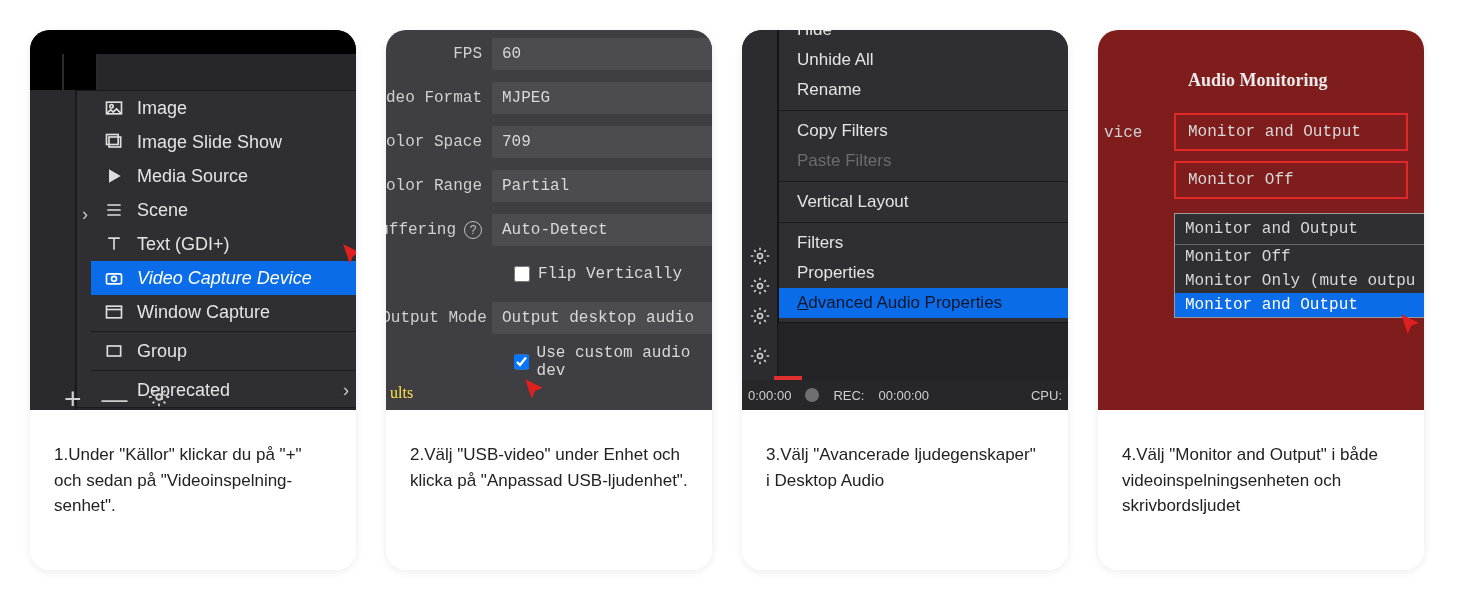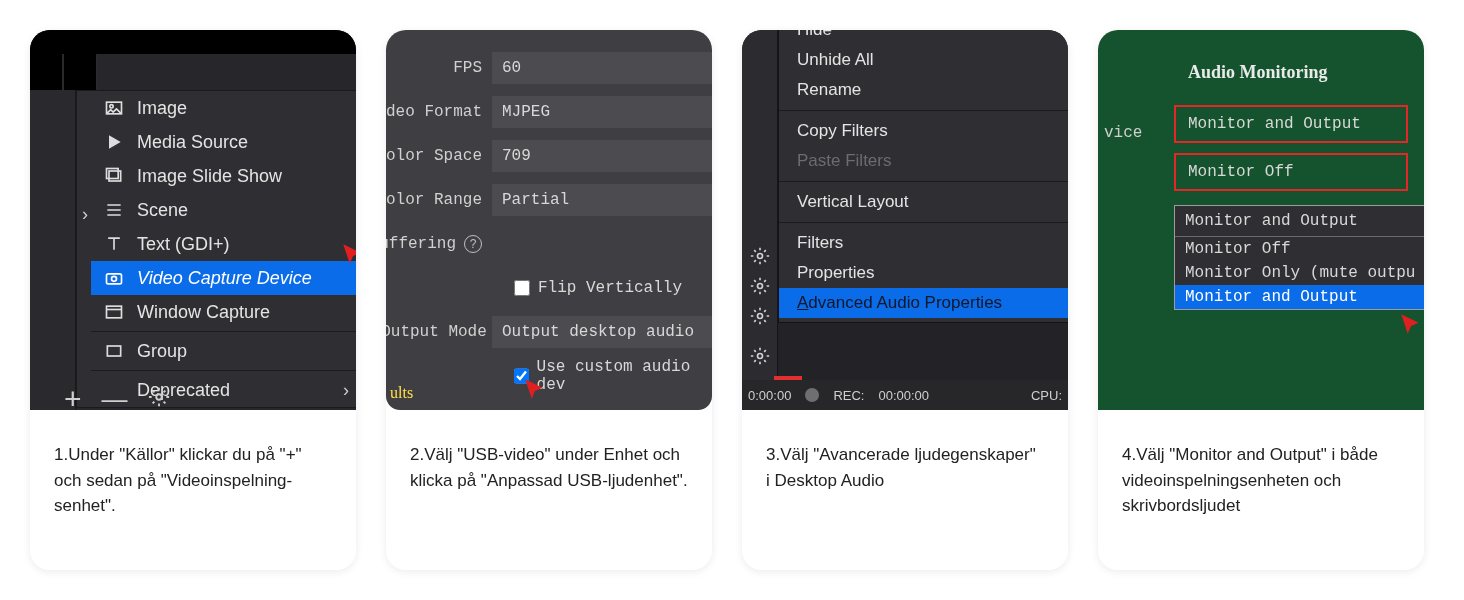--- a/index.html
+++ b/index.html
@@ -83,22 +83,21 @@
     position:absolute; left:0; top:60px; bottom:0; width:46px; background:#2a2a2e;
     border-right:1px solid #1a1a1a;
   }
   .s1 .chev { position:absolute; left:52px; top:174px; color:#cfcfcf; font-size:18px;}
 
   
   .s2 {
     background: #3f3f43;
     font-family: "Courier New", monospace;
     font-size: 16px;
-    padding-top: 18px;
-    border-radius: 14px;
+    padding-top: 4px;
   }
   .s2 .row {
     display: flex; align-items: center;
     height: 40px;
     margin-bottom: 4px;
   }
   .s2 .lbl { width: 106px; text-align: right; padding-right: 10px; color:#d0d0d0; white-space:nowrap;}
   .s2 .val {
     flex:1;
     background: #4b4b50;
@@ -145,25 +144,25 @@
     position:absolute; left:0; right:0; bottom:0; height:30px; background:#27272a;
     display:flex; align-items:center; font-size:13px; color:#cfcfcf;
     padding:0 6px; gap:14px; font-family: Arial;
   }
   .s3 .dot{ width:14px; height:14px; border-radius:50%; background:#6f6f73; display:inline-block;}
   .s3 .cursor3 { position:absolute; left:36px; top:348px; }
   .s3 .red-u { position:absolute; left:32px; top:346px; width:28px; height:4px; background:#e03030;}
 
   
   .s4 {
-    background:#14532d;
+    background:#7f1d1d;
     font-family: "Courier New", monospace;
     font-size:16px;
     color:#d8d8d8;
-    padding-top:32px;
+    padding-top:40px;
   }
   .s4 .head {
     font-family: "Segoe UI"; font-weight:bold; font-size:18px; color:#eaeaea;
     margin-left:90px; margin-bottom:22px;
   }
   .s4 .vice { position:absolute; left:6px; top:94px; color:#cfcfcf; font-family:"Courier New"; font-size:16px;}
   .s4 .redbox {
     border:2px solid #e12828; padding:8px 12px; margin:0 10px 10px 76px; width:234px;
   }
   .s4 .dd {
@@ -198,34 +197,34 @@
             <svg viewBox="0 0 24 24" fill="none" stroke="#ddd" stroke-width="2">
               <rect x="3" y="5" width="18" height="14"></rect>
               <circle cx="9" cy="10" r="2"></circle>
               <path d="M21 19l-6-6-4 4-3-3-5 5"></path>
             </svg>
           </span>
         <span>Image</span>
       </div>
       <div class="item">
         <span class="icon">
+            <svg viewBox="0 0 24 24" fill="none" stroke="#ddd" stroke-width="2">
+              <rect x="6" y="6" width="14" height="12"></rect>
+              <rect x="3" y="3" width="14" height="12"></rect>
+            </svg>
+          </span>
+        <span>Image Slide Show</span>
+      </div>
+      <div class="item">
+        <span class="icon">
             <svg viewBox="0 0 24 24" fill="#ddd">
               <path d="M6 4l14 8-14 8z"></path>
             </svg>
           </span>
         <span>Media Source</span>
-      </div>
-      <div class="item">
-        <span class="icon">
-            <svg viewBox="0 0 24 24" fill="none" stroke="#ddd" stroke-width="2">
-              <rect x="6" y="6" width="14" height="12"></rect>
-              <rect x="3" y="3" width="14" height="12"></rect>
-            </svg>
-          </span>
-        <span>Image Slide Show</span>
       </div>
       <div class="item">
         <span class="icon">
             <svg viewBox="0 0 24 24" fill="none" stroke="#ddd" stroke-width="2">
               <path d="M4 6h16M4 12h16M4 18h16"></path>
             </svg>
           </span>
         <span>Scene</span>
       </div>
       <div class="item">
@@ -303,20 +302,21 @@
       </div>
     <div class="row">
         <div class="lbl" style="margin-left:-14px;width:120px">Color Range</div>
         <div class="val">Partial</div>
       </div>
     <div class="row">
         <div class="lbl" style="margin-left:-20px;width:126px;display:flex;align-items:center;justify-content:flex-end;gap:4px;">
           <span>Buffering</span>
           <span class="q">?</span>
         </div>
+        <div class="val">Auto-Detect</div>
       </div>
     <div class="row" style="padding-left:108px">
         <label class="inline-lbl">
           <input type="checkbox" style="">
           <span>Flip Vertically</span>
         </label>
       </div>
     <div class="row">
         <div class="lbl" style="margin-left:-24px;width:130px">o Output Mode</div>
         <div class="val">Output desktop audio</div>

